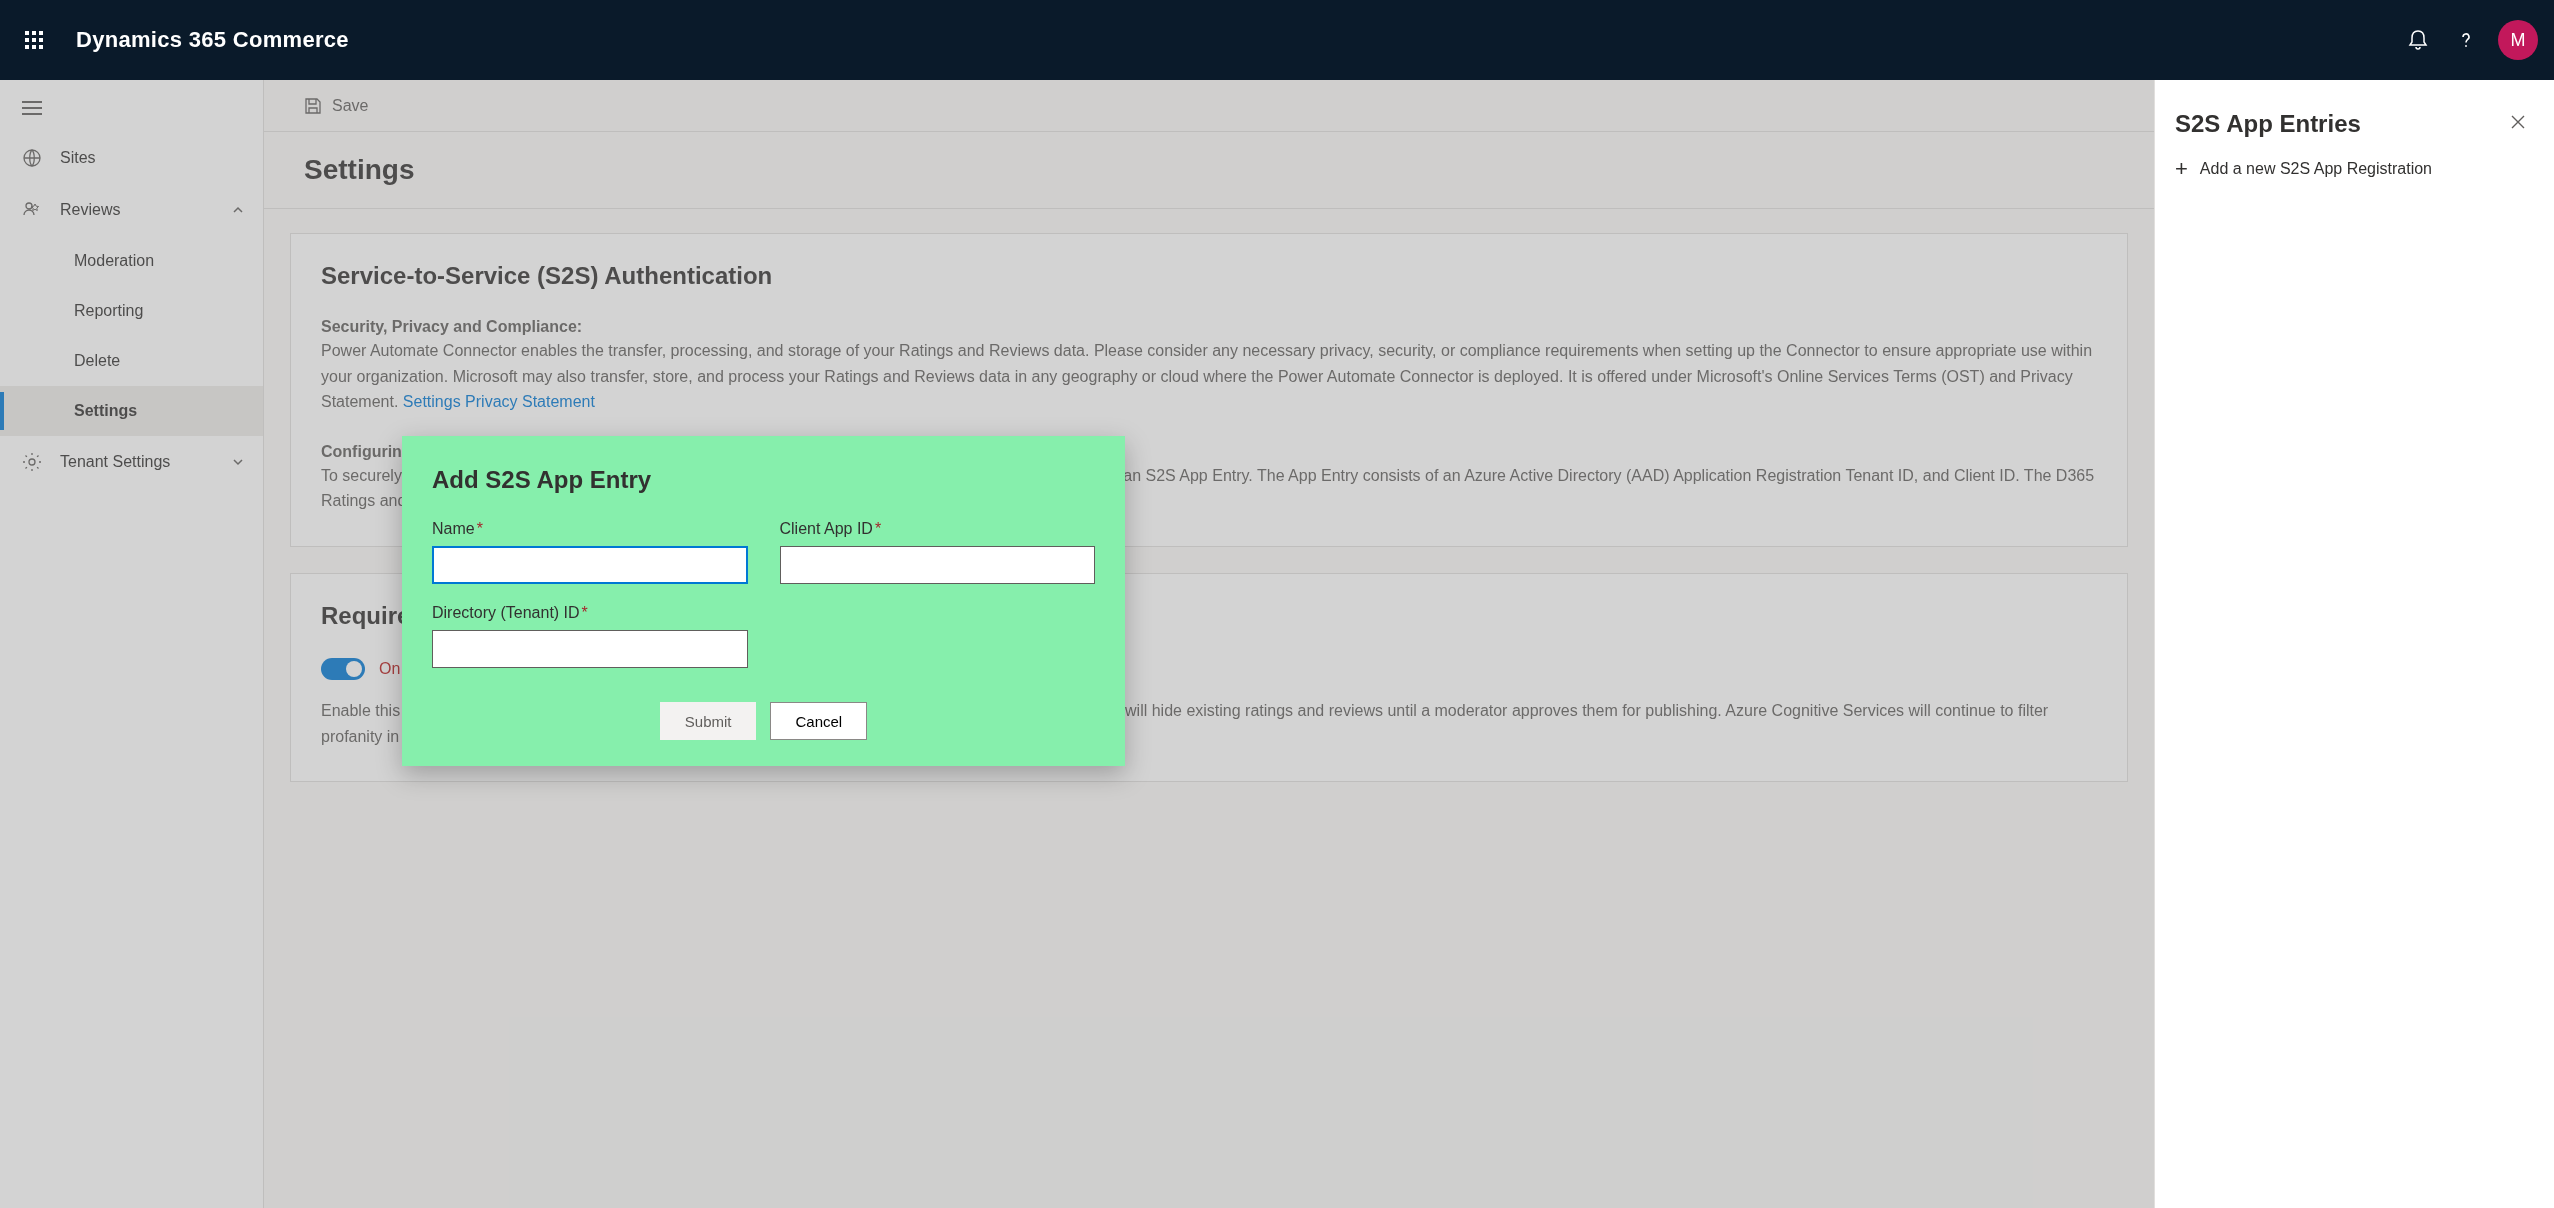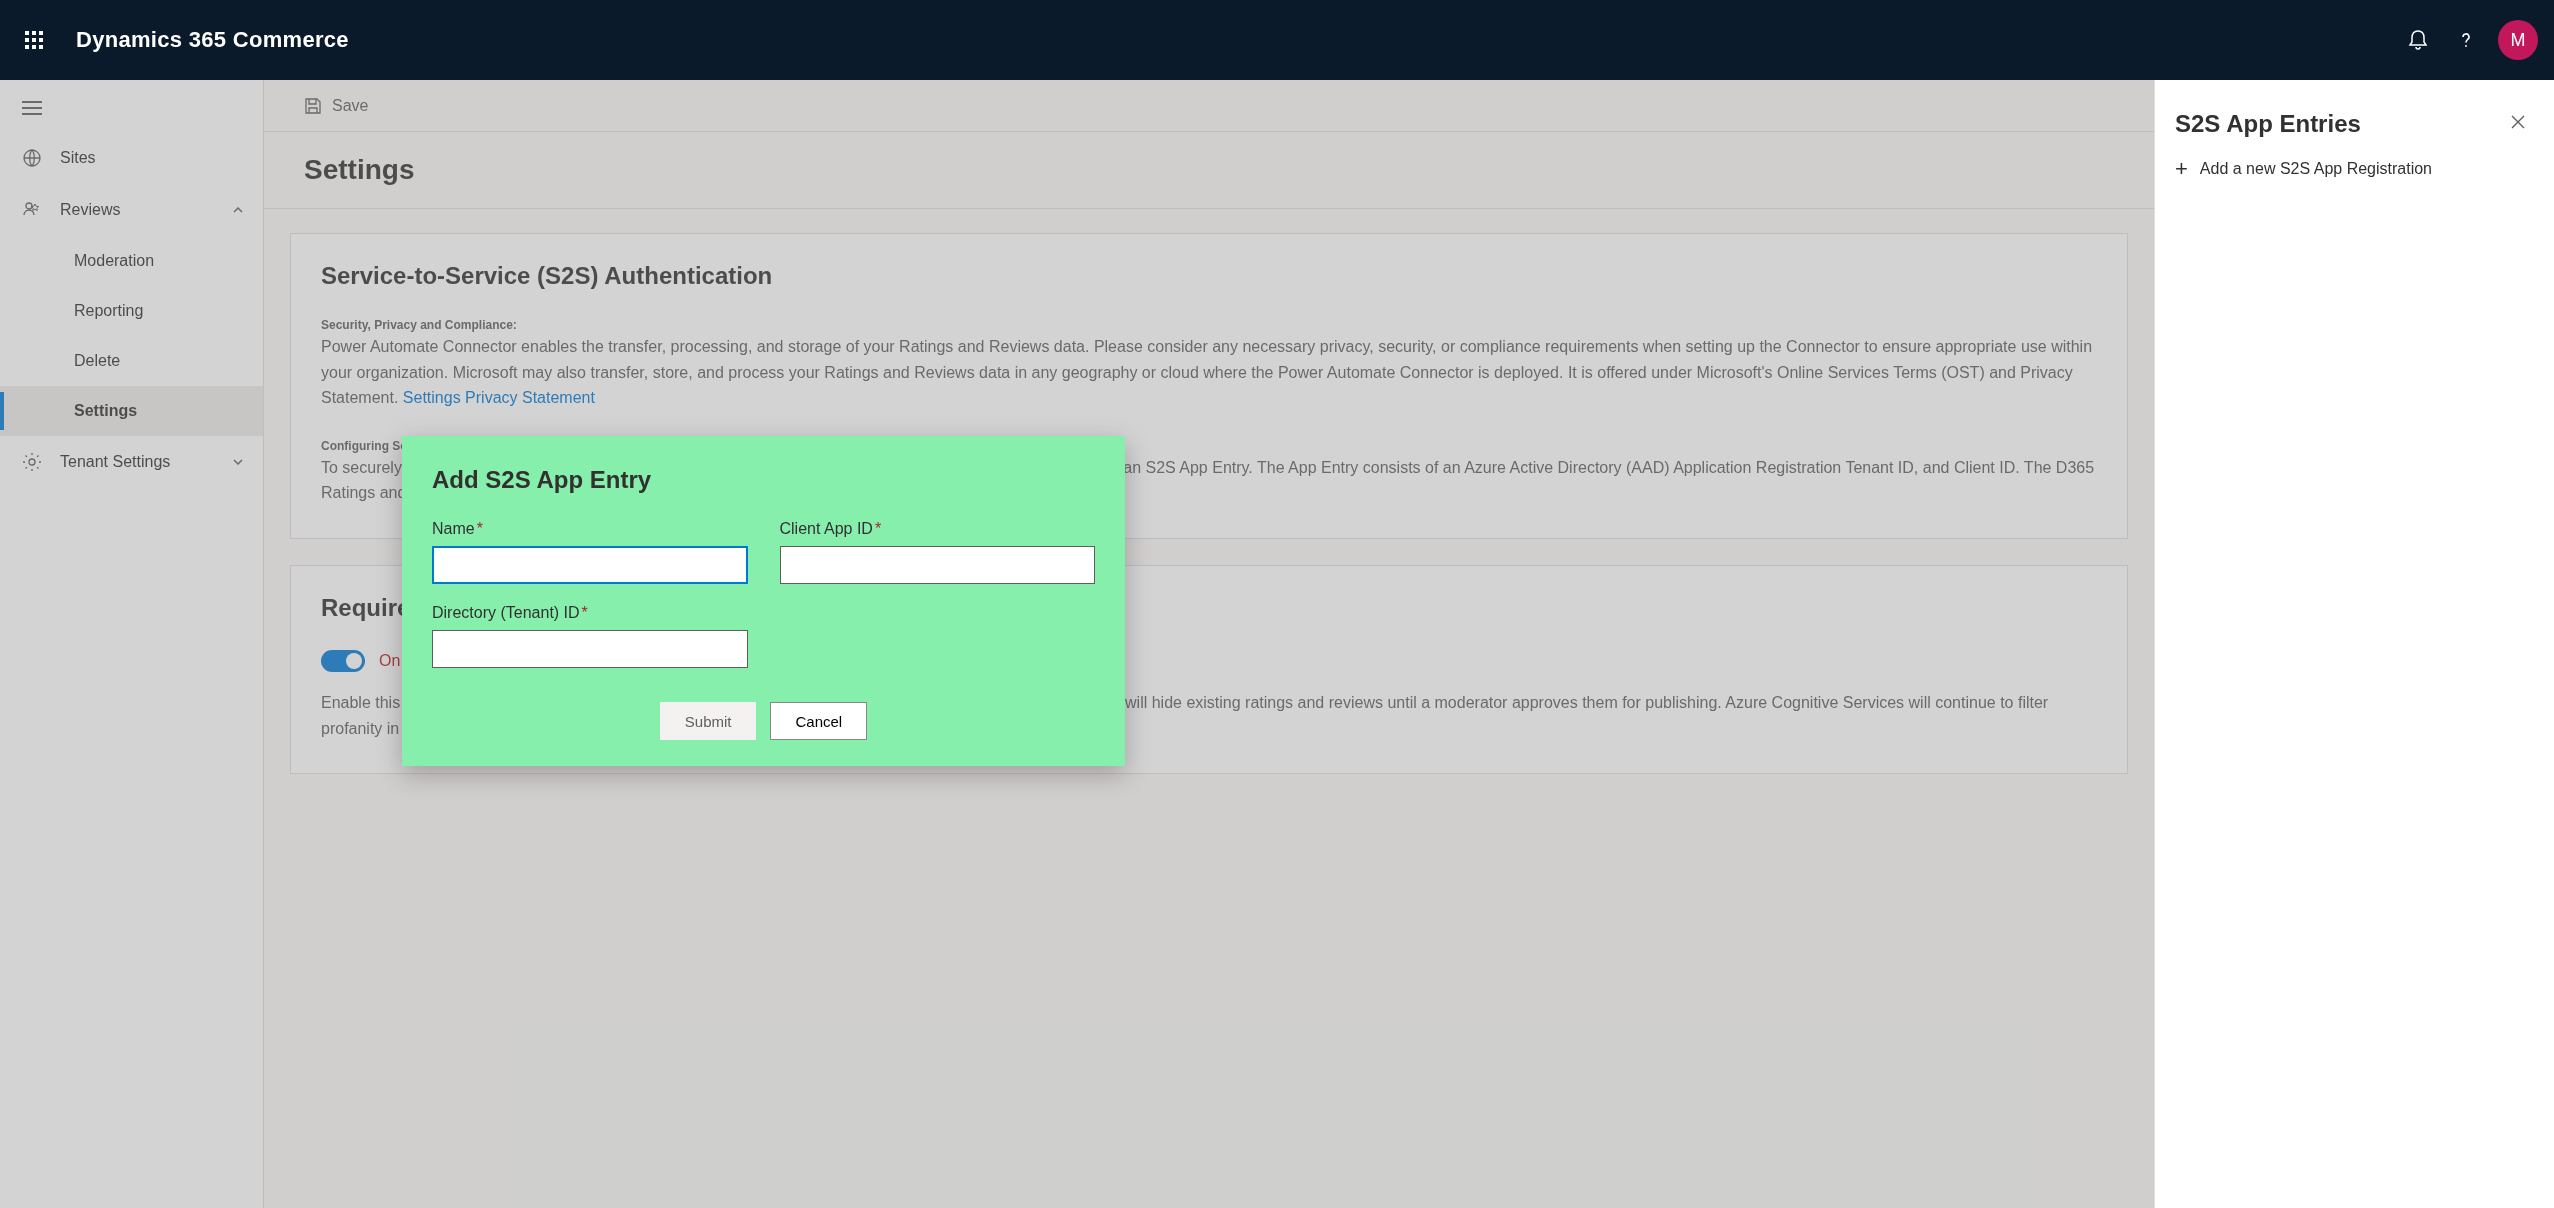--- a/index.html
+++ b/index.html
@@ -174,21 +174,21 @@
     .card h2 {
       font-size: 24px;
       font-weight:600;
       margin-bottom: 28px;
       color:#323130;
     }
     .card .label-line {
       font-weight:600;
       color:#605e5c;
       margin-bottom: 2px;
-      font-size:12px;
+      font-size:16px;
     }
     .card p {
       font-size:16px;
       color:#605e5c;
       line-height:1.6;
     }
     .card a.link { color:#0078d4; text-decoration:none; }
     .sub-block { margin-top: 28px; }
     .toggle-row {
       display:flex; align-items:center; gap:14px;

